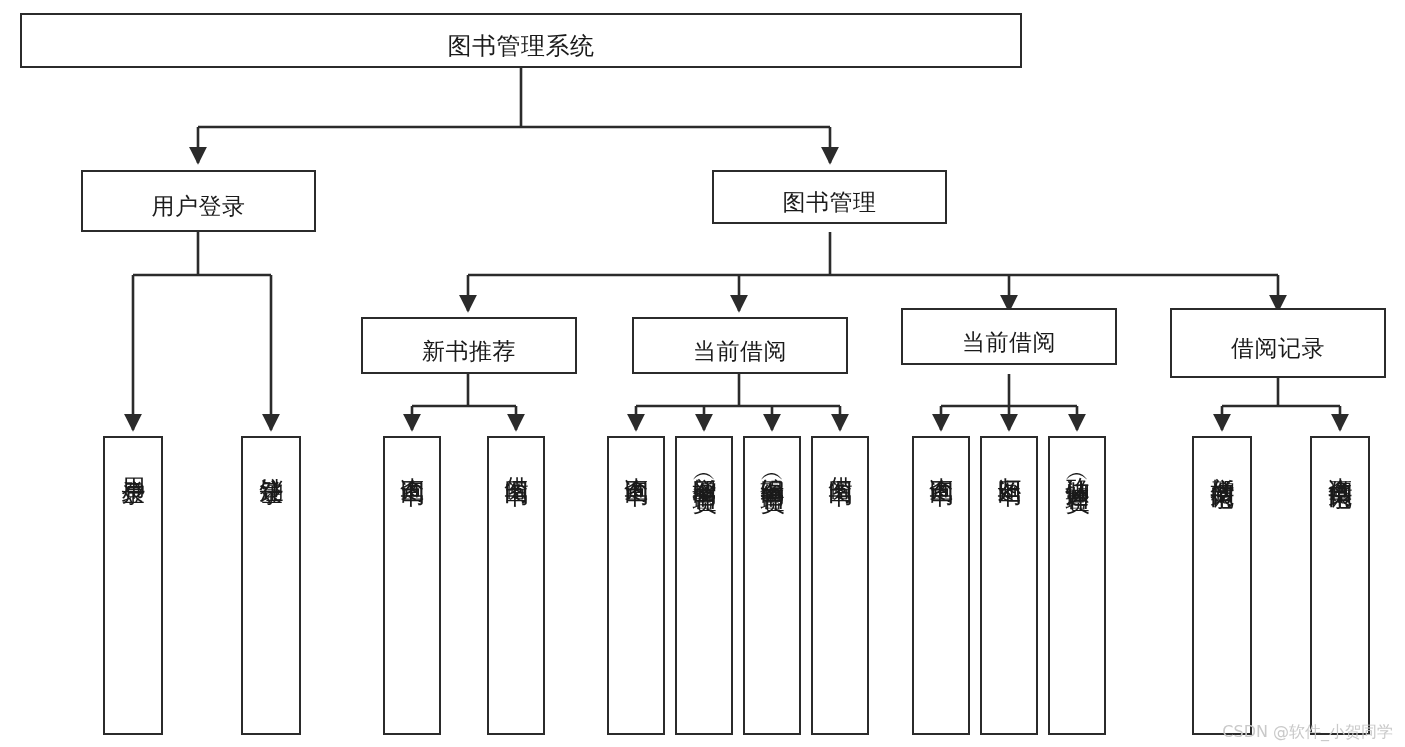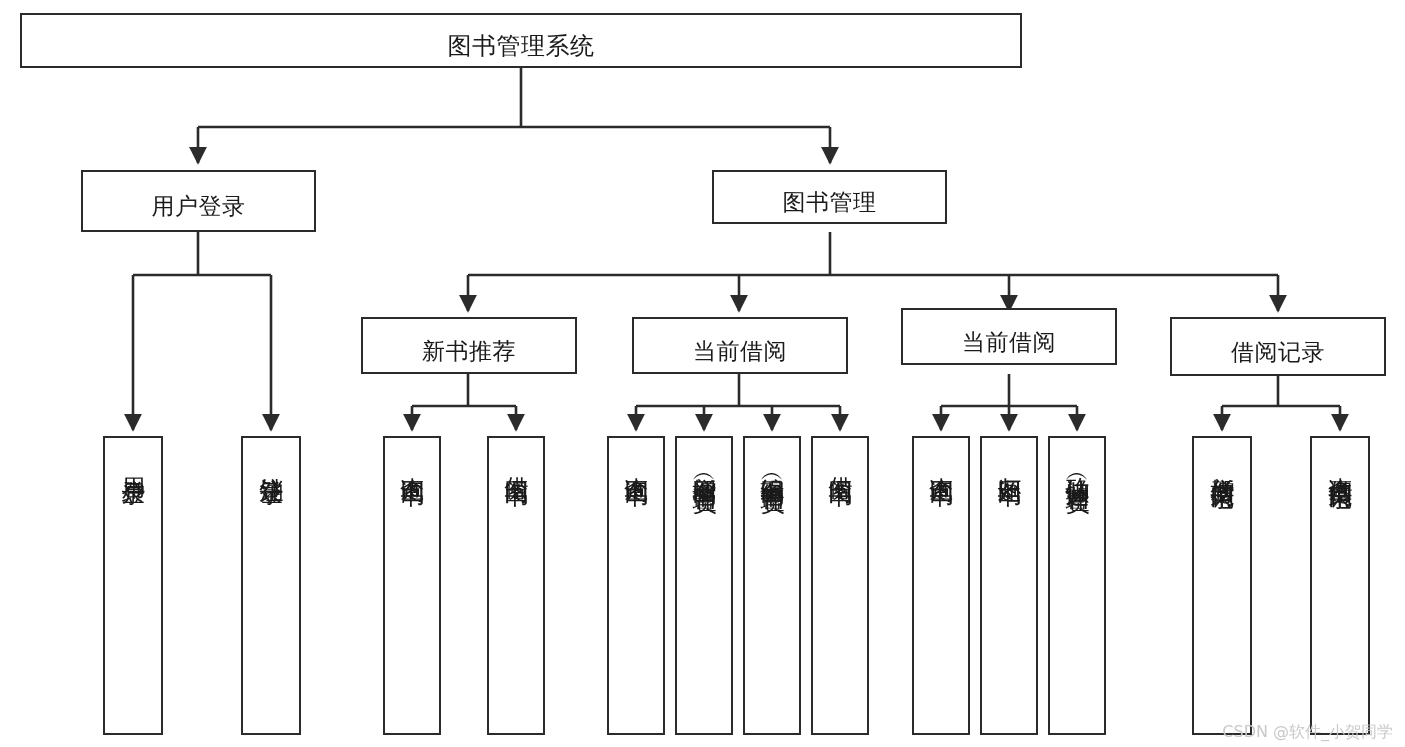--- a/index.html
+++ b/index.html
@@ -140,21 +140,21 @@
 
   <div class="node horiz" style="left:361px; top:317px; width:216px; height:57px;">
     <span class="label">新书推荐</span>
   </div>
   <div class="node horiz" style="left:632px; top:317px; width:216px; height:57px;">
     <span class="label">当前借阅</span>
   </div>
   <div class="node horiz" style="left:901px; top:308px; width:216px; height:57px;">
     <span class="label">当前借阅</span>
   </div>
-  <div class="node horiz" style="left:1170px; top:317px; width:216px; height:59px;">
+  <div class="node horiz" style="left:1170px; top:308px; width:216px; height:70px;">
     <span class="label">借阅记录</span>
   </div>
 
   <div class="node vert" style="left:103px; top:436px; width:60px; height:299px;">
     <span class="label">用户登录</span>
   </div>
   <div class="node vert" style="left:241px; top:436px; width:60px; height:299px;">
     <span class="label">注销登录</span>
   </div>
 

